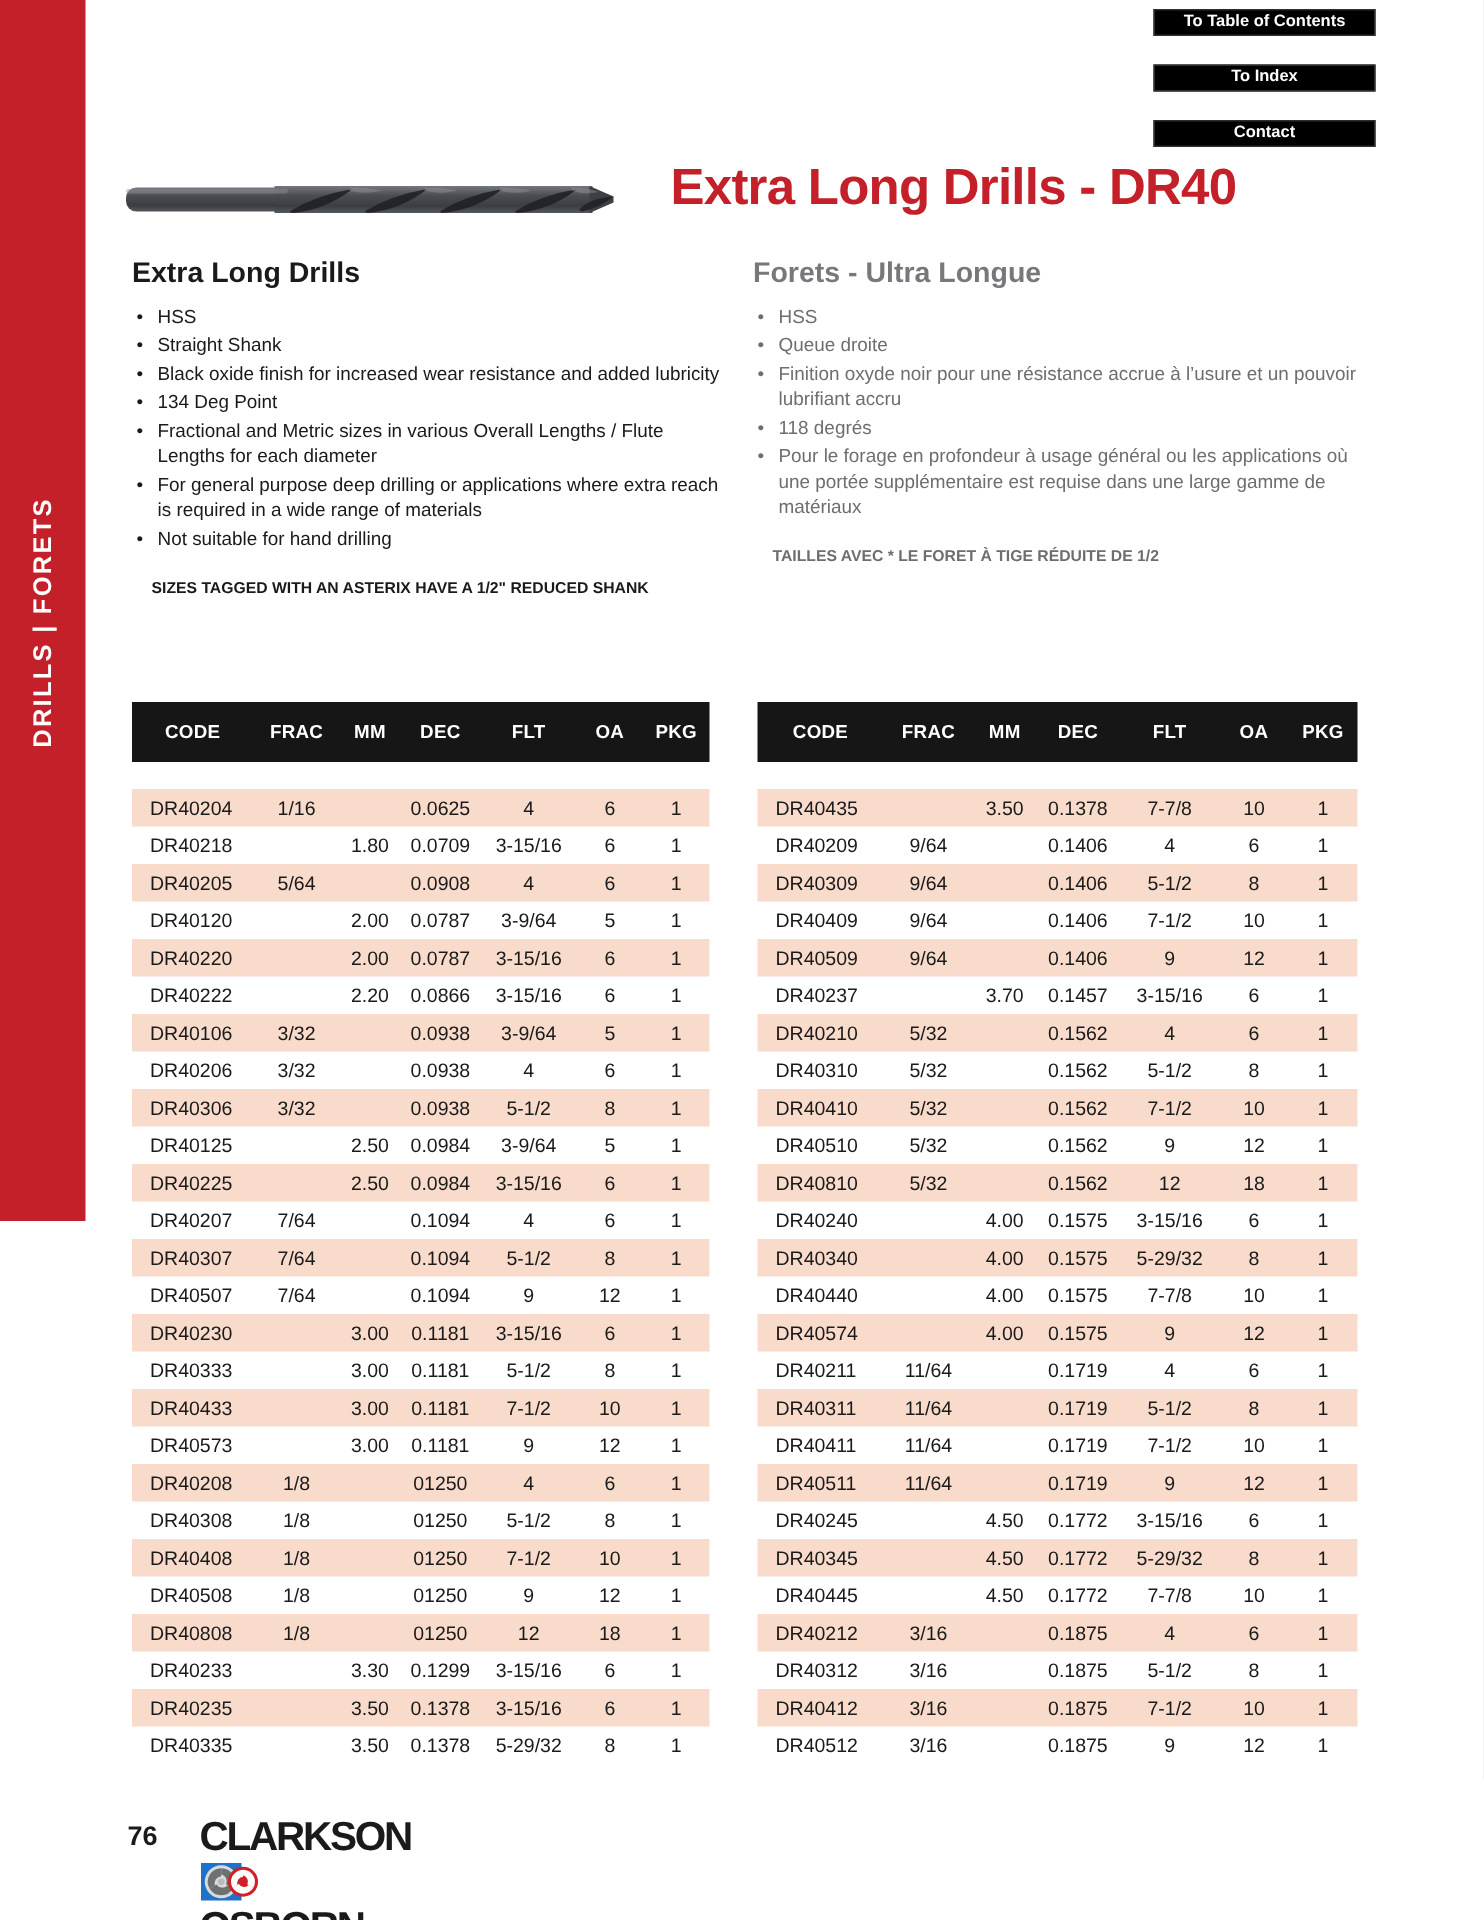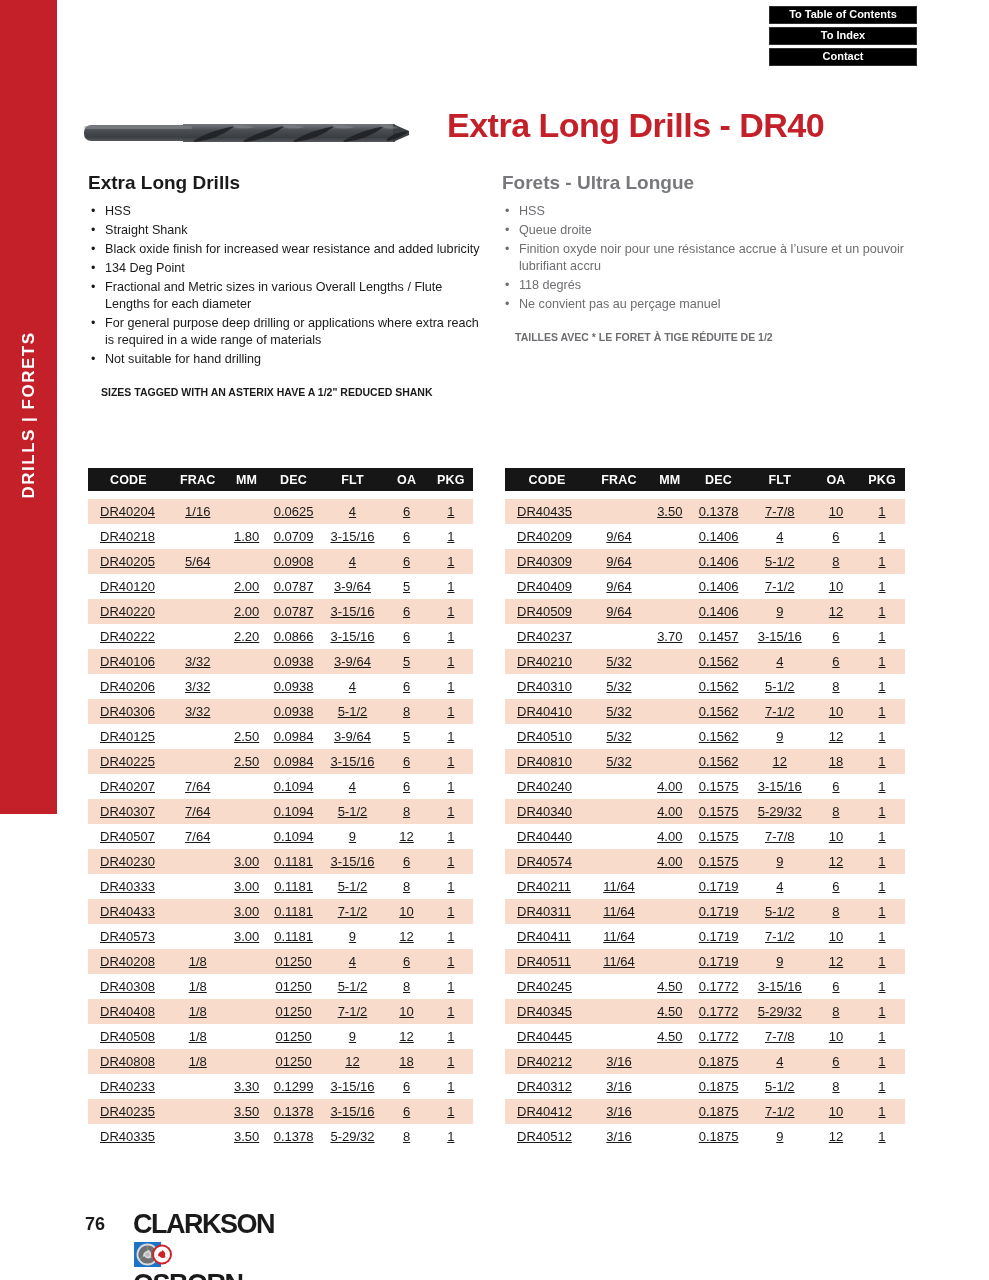--- a/index.html
+++ b/index.html
@@ -10,21 +10,21 @@
   html,body{background:#e8e8e8;}
   .page{position:relative; width:989px; height:1280px; background:#fff; margin:0 auto;
         font-family:"Liberation Sans", sans-serif; color:#1a1a1a; overflow:hidden;}
 
   
   .sidebar{position:absolute; left:0; top:0; width:57px; height:814px; background:var(--accent-red);}
   .sidebar-label{position:absolute; left:29px; top:415px; transform:translate(-50%,-50%) rotate(-90deg);
         white-space:nowrap; color:#fff; font-weight:bold; font-size:17px; letter-spacing:1.5px;}
 
   
-  .nav{position:absolute; top:6px; right:72px; width:148px; display:flex; flex-direction:column; gap:3px;}
+  .nav{position:absolute; top:6px; right:72px; width:148px; display:flex; flex-direction:column; gap:19px;}
   .nav-btn{display:block; background:#000; color:#fff; font-weight:bold; font-size:11px;
         line-height:13px; text-align:center; padding:1px 2px 2px; border:1px solid #2e2e2e; cursor:pointer;}
 
   
   .drill{position:absolute; left:83px; top:118px; width:328px; height:30px;}
 
   
   .page-title{position:absolute; left:447px; top:106px; font-size:34px; font-weight:bold;
         color:var(--accent-red); letter-spacing:-0.5px; white-space:nowrap;}
 
@@ -37,24 +37,24 @@
   ul.bullets{list-style:none; font-size:12.6px; line-height:17px;}
   ul.bullets li{position:relative; padding-left:17px; margin-bottom:2px;}
   ul.bullets li::before{content:"\2022"; position:absolute; left:3px;}
   .note{font-size:10.5px; font-weight:bold; margin-top:18px; padding-left:13px;}
 
   
   .ptable{position:absolute; top:468px;}
   .ptable.left{left:88px; width:385px;}
   .ptable.right{left:505px; width:400px;}
   .thead{display:grid; grid-template-columns:21% 15% 10.4% 14% 16.6% 11.5% 11.5%;
-        background:var(--header-black); color:#fff; height:23px; align-items:center;
+        background:var(--header-black); color:#fff; height:40px; align-items:center;
         font-weight:bold; font-size:12.5px; letter-spacing:0.2px;}
   .thead .hc{text-align:center;}
-  .tbody{margin-top:8px;text-decoration:underline;}
+  .tbody{margin-top:18px;}
   .row{display:grid; grid-template-columns:21% 15% 10.4% 14% 16.6% 11.5% 11.5%;
         height:25px; align-items:center; font-size:13px;}
   .row:nth-child(odd){background:var(--row-pink);}
   .row .c{text-align:center;}
   .row .c.code{text-align:left; padding-left:12px;}
 
   
   .page-num{position:absolute; left:85px; top:1214px; font-size:18px; font-weight:bold;}
   .brand{position:absolute; left:133px; top:1209px; width:332px;}
   .brand-line{display:flex; align-items:flex-start; justify-content:center; gap:1px;flex-direction:column;}
@@ -124,21 +124,21 @@
     <div class="note">SIZES TAGGED WITH AN ASTERIX HAVE A 1/2" REDUCED SHANK</div>
   </div>
 
   <div class="col col-fr">
     <div class="col-heading">Forets - Ultra Longue</div>
     <ul class="bullets">
         <li>HSS</li>
         <li>Queue droite</li>
         <li>Finition oxyde noir pour une résistance accrue à l’usure et un pouvoir lubrifiant accru</li>
         <li>118 degrés</li>
-        <li>Ne convient pas au perçage manuel</li>
+        <li>Pour le forage en profondeur à usage général ou les applications où une portée supplémentaire est requise dans une large gamme de matériaux</li>
       </ul>
     <div class="note">TAILLES AVEC * LE FORET À TIGE RÉDUITE DE 1/2</div>
   </div>
 
   <div class="ptable left">
     <div class="thead">
         <div class="hc">CODE</div>
         <div class="hc">FRAC</div>
         <div class="hc">MM</div>
         <div class="hc">DEC</div>

